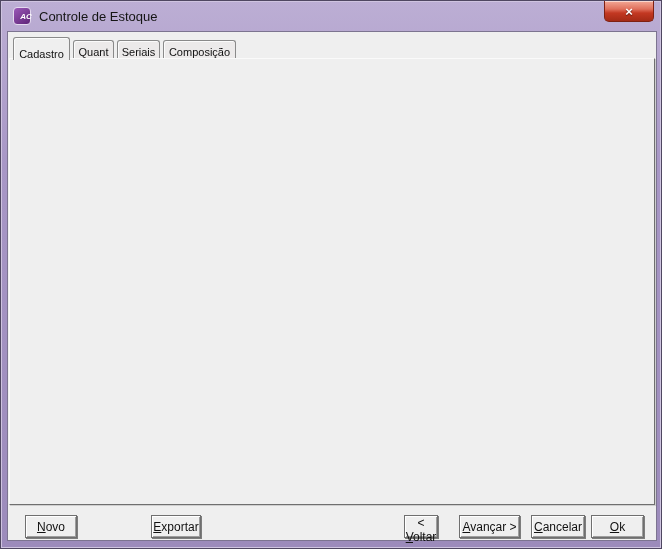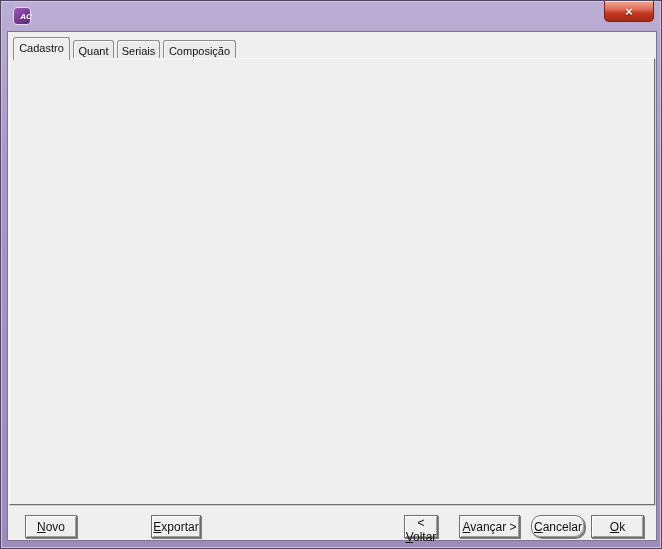--- a/index.html
+++ b/index.html
@@ -32,21 +32,21 @@
   }
   .body-bg{
     position:absolute; left:6px; top:30px; width:650px; height:510px;
     background:#efefef; border:1px solid #7c7490;
   }
 
   
   .tab{
     position:absolute; background:#eceaea; border:1px solid #8a8a8a; border-bottom:none;
     border-radius:3px 3px 0 0; font-size:11px; color:#111;
-    display:flex; align-items:flex-start; justify-content:center; padding-top:4px;
+    display:flex; align-items:flex-end; justify-content:center; padding-top:4px;
     box-shadow: inset 1px 1px 0 #fbfbfb; cursor:pointer;
   }
   .tab.active{ background:#efefef; z-index:3; }
   .tabpage{
     position:absolute; left:8px; top:57px; width:646px; height:447px;
     background:#efefef;
     border:1px solid; border-color:#fafafa #6f6f6f #6f6f6f #fafafa;
     box-shadow: 1px 1px 0 #cfcfcf; z-index:1;
   }
 
@@ -115,20 +115,21 @@
 </style>
 </head>
 <body>
 
 <div class="window">
 
   <div class="titlebar">
     <span class="app-icon">
         <span>AC</span>
       </span>
+    <span class="title-text">Controle de Estoque</span>
     <div class="close-btn">
         <span>×</span>
       </div>
   </div>
 
   <div class="body-bg"></div>
 
   <div class="tab active" style="left:12px; top:36px; width:57px; height:23px; z-index:3;">
       <span>Cadastro</span>
     </div>
@@ -246,16 +247,16 @@
   <span class="lbl" style="left:5px; top:410px; width:110px;">Aplicação:</span>
   <textarea class="fld c-app" style="left: 117px; top: 403px; width: 528px;"></textarea>
 
   <span class="lbl" style="left:540px; top:474px; width:64px;">Inativo</span>
   <input type="checkbox" class="chk" style="">
 
   <button class="btn" style="left:24px; width:52px;"><span></span><span class="mn">N</span><span>ovo</span></button>
   <button class="btn" style="left:150px; width:50px;"><span></span><span class="mn">E</span><span>xportar</span></button>
   <button class="btn" style="left:403px; width:34px;"><span>&lt; </span><span class="mn">V</span><span>oltar</span></button>
   <button class="btn" style="left:458px; width:61px;"><span></span><span class="mn">A</span><span>vançar &gt;</span></button>
-  <button class="btn" style="left:530px; width:54px;border-radius:10px;"><span></span><span class="mn">C</span><span>ancelar</span></button>
+  <button class="btn" style="left:530px; width:54px;"><span></span><span class="mn">C</span><span>ancelar</span></button>
   <button class="btn" style="left:590px; width:53px;"><span></span><span class="mn">O</span><span>k</span></button>
 
 </div>
 
 </body></html>

